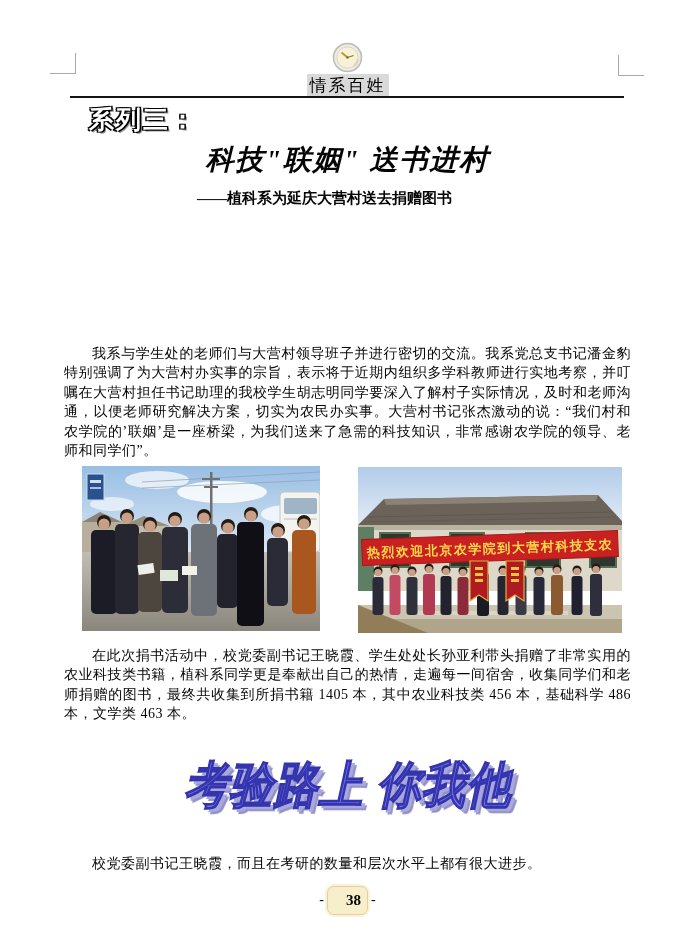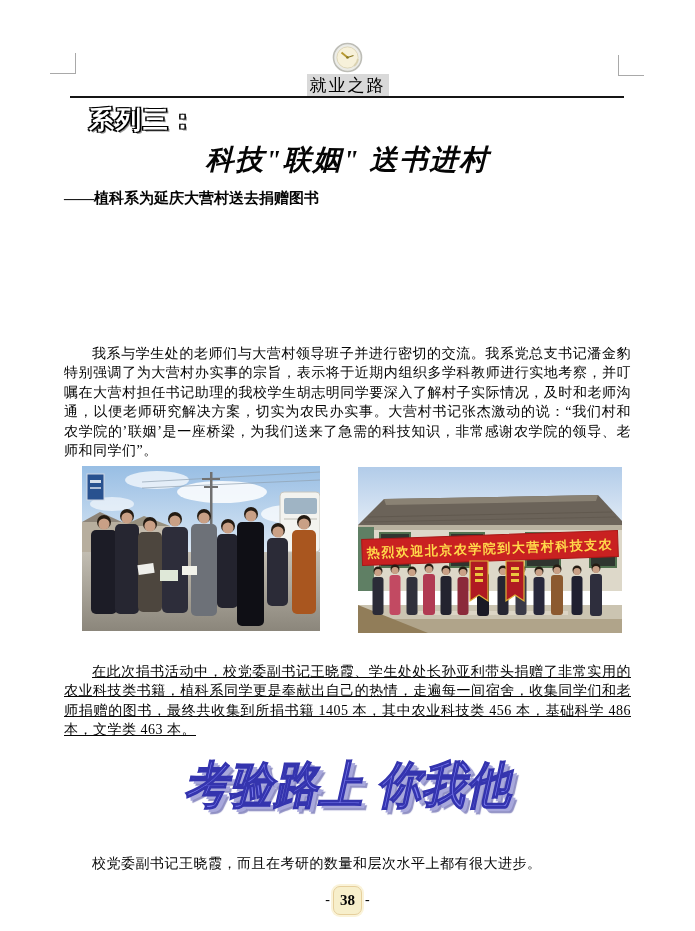--- a/index.html
+++ b/index.html
@@ -22,30 +22,30 @@
     font-weight:bold;font-size:25px;letter-spacing:2px;color:#ffffff;
     text-shadow:-1.4px -1.4px 0 #000,1.4px -1.4px 0 #000,-1.4px 1.4px 0 #000,1.4px 1.4px 0 #000,2.4px 2.4px 0 #9a9a9a;
     margin-left:27px;
   }
   .title{
     position:absolute;left:0;top:141px;width:695px;margin:0;text-align:center;
     font-size:28px;font-weight:bold;font-style:italic;letter-spacing:2px;color:#050505;
   }
   .subtitle{
     position:absolute;left:64px;top:189px;width:567px;box-sizing:border-box;
-    text-align:left;padding-right:46px;font-size:15px;font-weight:bold;color:#050505;
+    text-align:center;padding-right:46px;font-size:15px;font-weight:bold;color:#050505;
   }
   p.body{
     position:absolute;left:64px;width:567px;margin:0;
     font-size:14px;line-height:19.4px;letter-spacing:0.5px;
     text-align:justify;text-justify:inter-ideograph;text-indent:2em;color:#050505;
   }
   .p1{top:224px;}
   .p2{top:344px;}
-  .p3{top:662px;text-decoration:underline;}
+  .p3{top:646px;}
   .closing{top:854px;text-indent:2.8em;font-size:14.5px;}
   
   .photo{position:absolute;overflow:hidden;}
   .photo svg{display:block;}
   .photo-left{left:82px;top:466px;width:238px;height:165px;}
   .photo-right{left:358px;top:467px;width:264px;height:166px;}
   
   .wordart{
     position:absolute;left:0;top:752px;width:695px;text-align:center;
     font-family:"Liberation Sans","DejaVu Sans",sans-serif;
@@ -53,42 +53,42 @@
     color:#7b7bef;-webkit-text-stroke:1.2px #3434ae;
     text-shadow:4px 3px 0 #a8a8dc,6px 5px 1px #9090c4;
     transform:scaleX(0.88);
   }
   
   .footer{position:absolute;left:0;top:886px;width:695px;text-align:center;font-size:14px;color:#050505;}
   .stamp{
     position:relative;display:inline-block;width:27px;height:27px;line-height:27px;margin:0 3px;
     background:#f7efcb;border:1px solid #e6cf9c;border-radius:7px;
     box-shadow:0 0 0 2px #faf3d9;
-    font-weight:bold;font-size:15px;text-align:center;vertical-align:middle;
+    font-weight:bold;font-size:15px;text-align:center;vertical-align:middle;padding-left:12px;
   }
 </style>
 </head>
 <body>
 
 <div class="page">
 
   <div class="corner-mark left"></div>
   <div class="corner-mark right"></div>
 
   <svg class="clock" viewBox="0 0 31 31">
     <circle cx="15.5" cy="15.5" r="14" fill="#ecece7" stroke="#bdbdb6" stroke-width="1.6"></circle>
     <circle cx="15.5" cy="15.5" r="10.6" fill="#f7f1da" stroke="#d9d0ae" stroke-width="0.8"></circle>
     <path d="M22 24 A11 11 0 0 0 26 17" stroke="#d6cda9" stroke-width="2" fill="none" opacity="0.7"></path>
     <line x1="15.5" y1="15.5" x2="9.5" y2="10.5" stroke="#b99a32" stroke-width="2"></line>
     <line x1="15.5" y1="15.5" x2="21.5" y2="13.5" stroke="#8a7820" stroke-width="1.3"></line>
     <circle cx="15.5" cy="15.5" r="1.3" fill="#8a7820"></circle>
   </svg>
 
   <div class="masthead-line">
-    <span class="masthead">就业之路</span>
+    <span class="masthead">情系百姓</span>
   </div>
   <div class="header-rule"></div>
 
   <div class="series">系列三：</div>
 
   <h1 class="title">科技"联姻" 送书进村</h1>
   <div class="subtitle">——植科系为延庆大营村送去捐赠图书</div>
 
   <p class="body p2">我系与学生处的老师们与大营村领导班子并进行密切的交流。我系党总支书记潘金豹特别强调了为大营村办实事的宗旨，表示将于近期内组织多学科教师进行实地考察，并叮嘱在大营村担任书记助理的我校学生胡志明同学要深入了解村子实际情况，及时和老师沟通，以便老师研究解决方案，切实为农民办实事。大营村书记张杰激动的说：“我们村和农学院的’联姻’是一座桥梁，为我们送来了急需的科技知识，非常感谢农学院的领导、老师和同学们”。</p>
 

